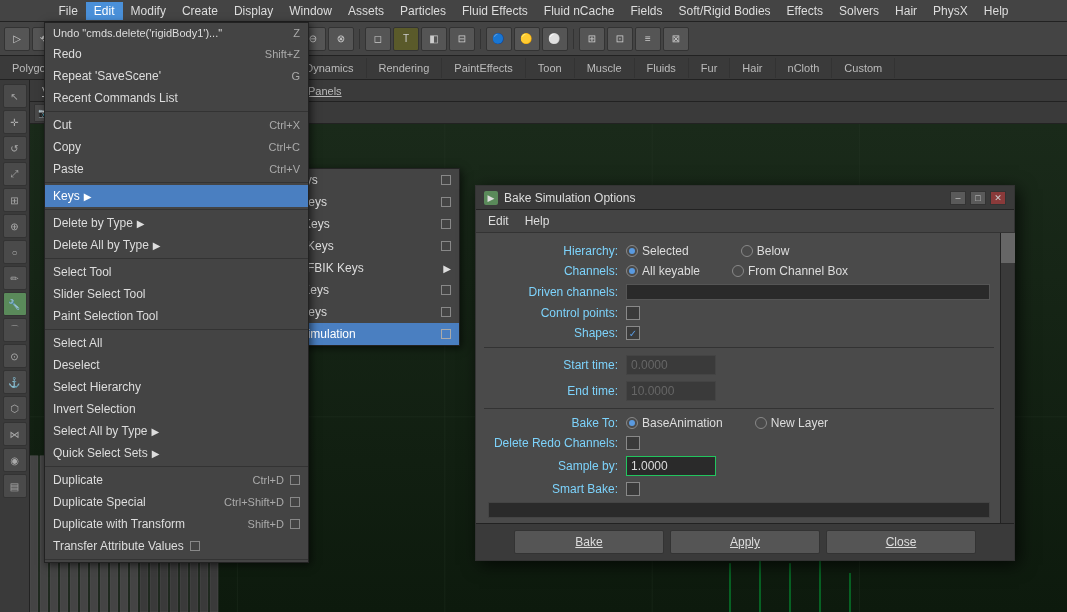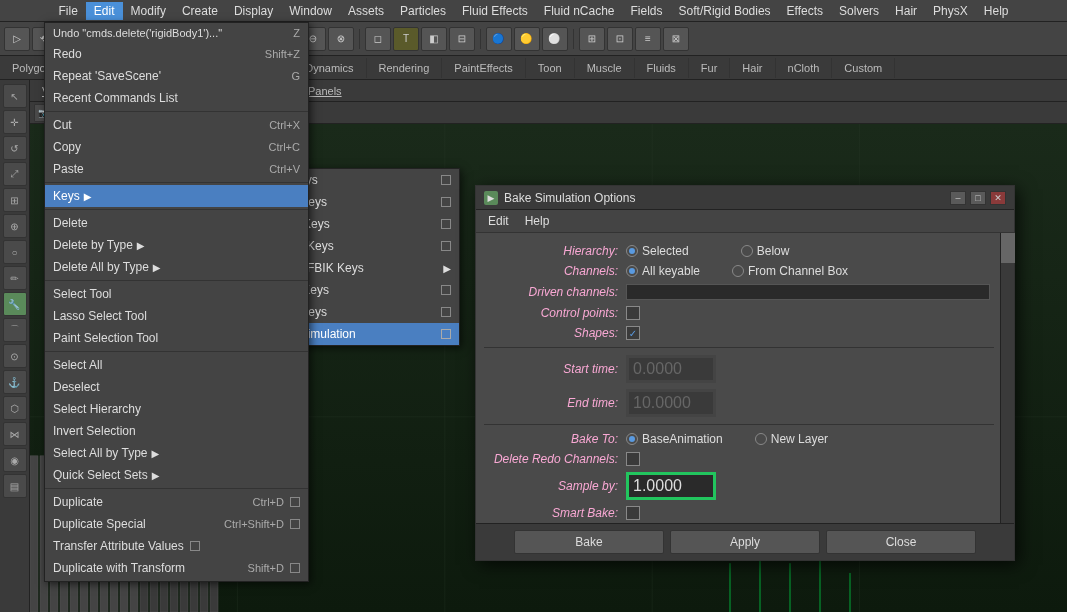--- a/index.html
+++ b/index.html
@@ -308,24 +308,23 @@
     }
 
     .form-row {
       display: flex;
       align-items: center;
       padding: 3px 4px;
       gap: 8px;
     }
     .form-label {
       text-align: right;
-      color: #f9a8d4;
+      color: #7dd3fc;
       font-size: 12px;
       min-width: 130px;
-      font-style: italic;
     }
     .radio-group {
       display: flex;
       align-items: center;
       gap: 12px;
     }
     .radio-option {
       display: flex;
       align-items: center;
       gap: 4px;
@@ -372,23 +371,23 @@
     }
 
     .form-divider {
       height: 1px;
       background: #333;
       margin: 4px 0;
     }
 
     .text-input {
       background: #2a2a2a;
-      border: 3px solid #22c55e;
+      border: 1px solid #22c55e;
       color: #ddd;
-      font-size: 16px;
+      font-size: 12px;
       padding: 2px 4px;
       width: 90px;
     }
     .text-input.disabled {
       background: #3a3a3a;
       color: #666;
       border-color: #444;
     }
 
     .dialog-footer {
@@ -402,20 +401,21 @@
     .dialog-btn {
       padding: 4px 0;
       width: 150px;
       background: #555;
       border: 1px solid #333;
       color: #ddd;
       font-size: 12px;
       cursor: pointer;
       text-align: center;
       border-radius: 2px;
+      text-decoration: underline;
     }
 
     
     .keys-submenu {
       position: absolute;
       top: 0;
       left: 260px;
       width: 200px;
       background: #444;
       border: 1px solid #222;
@@ -623,36 +623,33 @@
       <span>Paste</span>
       <span class="shortcut">Ctrl+V</span>
     </div>
     <div class="menu-sep"></div>
     <div class="menu-item highlighted">
       <span>Keys</span>
       <span class="arrow">▶</span>
     </div>
     <div class="menu-sep"></div>
     <div class="menu-item">
-      <span>Delete</span>
-    </div>
-    <div class="menu-item">
       <span>Delete by Type</span>
       <span class="arrow">▶</span>
     </div>
     <div class="menu-item">
       <span>Delete All by Type</span>
       <span class="arrow">▶</span>
     </div>
     <div class="menu-sep"></div>
     <div class="menu-item">
       <span>Select Tool</span>
     </div>
     <div class="menu-item">
-      <span>Lasso Select Tool</span>
+      <span>Slider Select Tool</span>
     </div>
     <div class="menu-item">
       <span>Paint Selection Tool</span>
     </div>
     <div class="menu-sep"></div>
     <div class="menu-item">
       <span>Select All</span>
     </div>
     <div class="menu-item">
       <span>Deselect</span>
@@ -676,26 +673,26 @@
       <span>Duplicate</span>
       <span class="shortcut">Ctrl+D</span>
       <span class="checkbox"></span>
     </div>
     <div class="menu-item">
       <span>Duplicate Special</span>
       <span class="shortcut">Ctrl+Shift+D</span>
       <span class="checkbox"></span>
     </div>
     <div class="menu-item">
-      <span>Transfer Attribute Values</span>
-      <span class="checkbox"></span>
-    </div>
-    <div class="menu-item">
       <span>Duplicate with Transform</span>
       <span class="shortcut">Shift+D</span>
+      <span class="checkbox"></span>
+    </div>
+    <div class="menu-item">
+      <span>Transfer Attribute Values</span>
       <span class="checkbox"></span>
     </div>
     <div class="menu-sep"></div>
 
   </div>
 
   <div class="keys-submenu" style="top:168px;">
     <div class="menu-item">
       <span>Cut Keys</span>
       <span class="checkbox" style="margin-left:auto;"></span>

